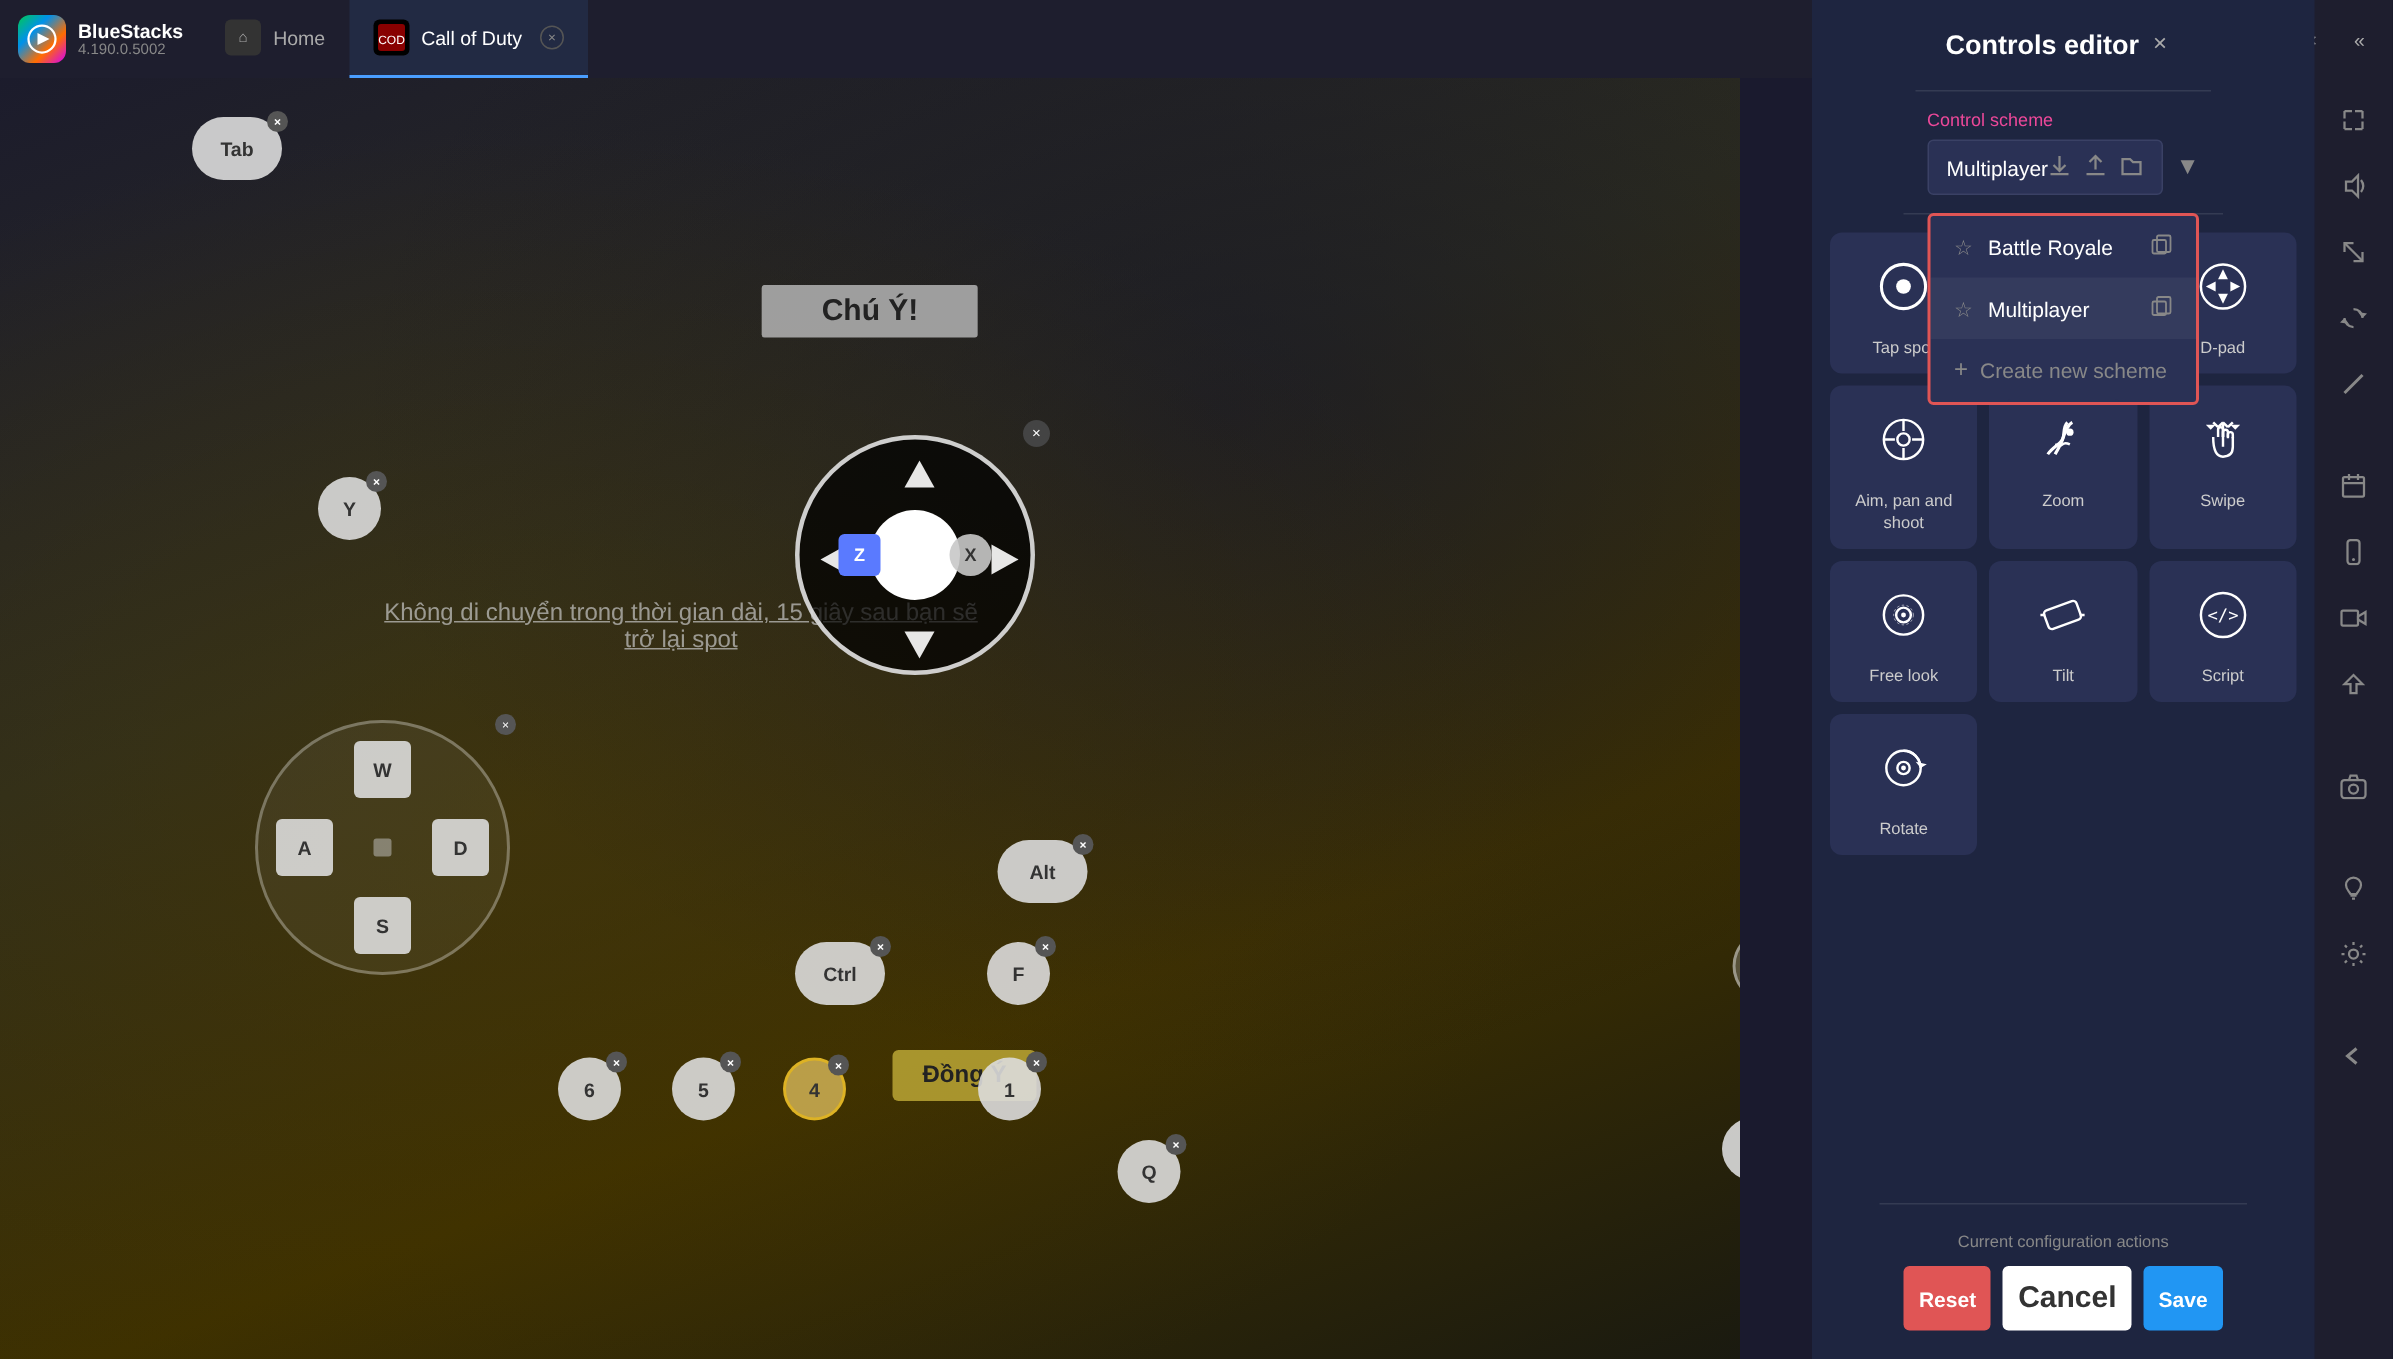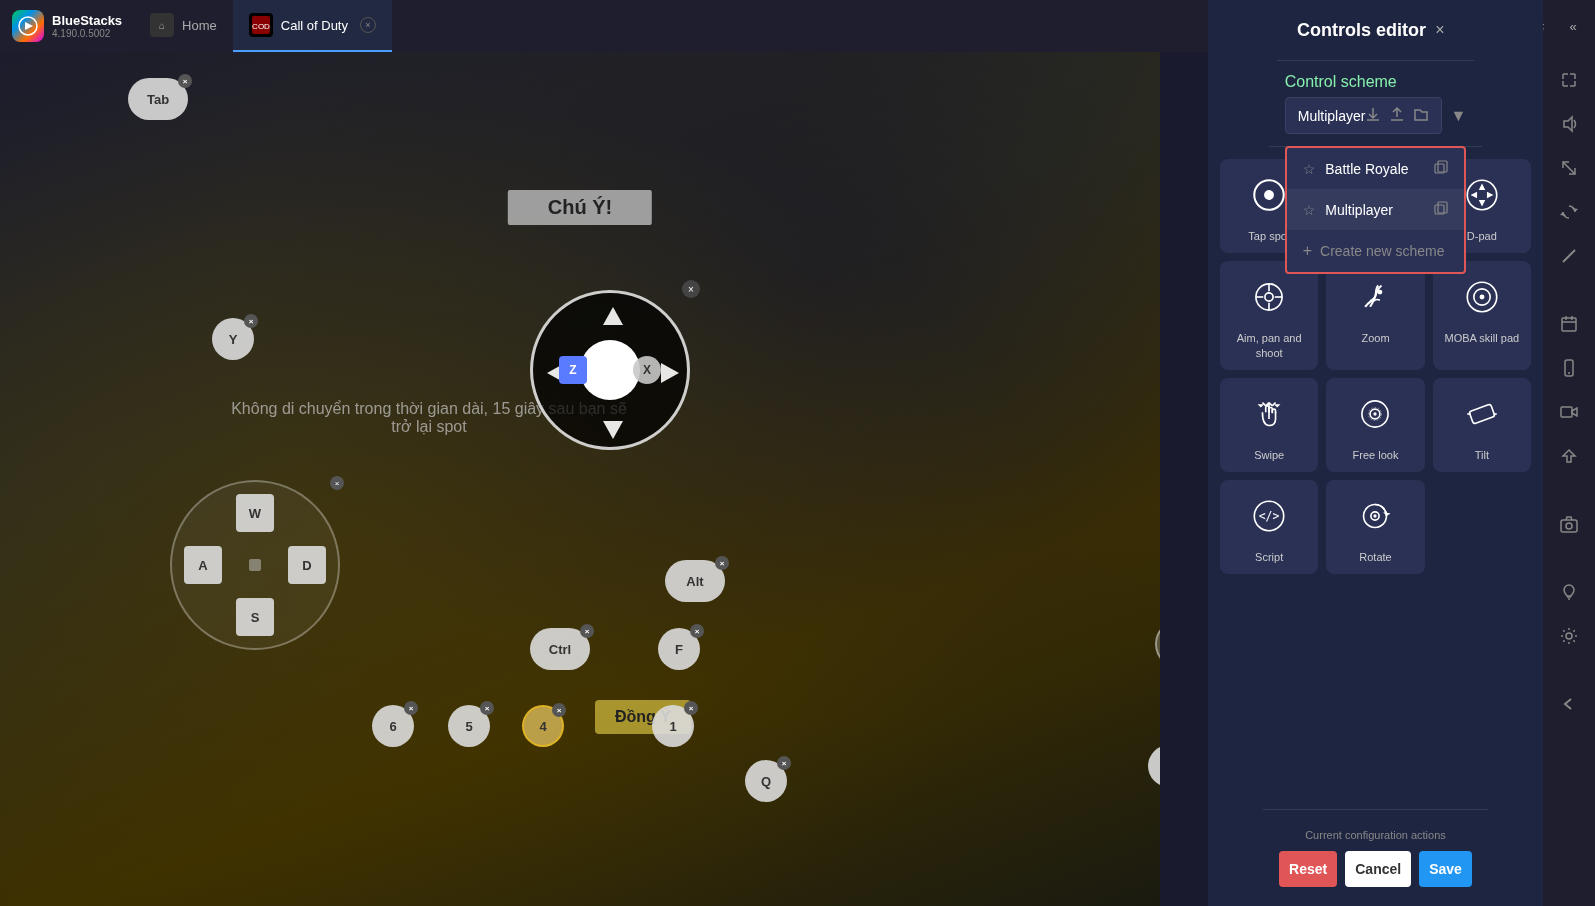--- a/index.html
+++ b/index.html
@@ -307,22 +307,22 @@
       border-radius: 4px;
     }
 
     .control-scheme-section {
       padding: 12px 16px;
       border-bottom: 1px solid rgba(255,255,255,0.1);
       position: relative;
     }
 
     .scheme-label {
-      color: #86efac;
-      font-size: 16px;
+      color: #ec4899;
+      font-size: 12px;
       margin-bottom: 6px;
     }
 
     .scheme-selector {
       display: flex;
       align-items: center;
       justify-content: space-between;
       background: #2a3155;
       border: 1px solid #3a4165;
       border-radius: 4px;
@@ -478,21 +478,21 @@
     }
 
     .btn-cancel {
       flex: 1;
       padding: 10px;
       background: #fff;
       color: #333;
       border: none;
       border-radius: 4px;
       cursor: pointer;
-      font-size: 14px;
+      font-size: 20px;
       font-weight: 600;
     }
 
     .btn-save {
       flex: 1;
       padding: 10px;
       background: #2196f3;
       color: white;
       border: none;
       border-radius: 4px;
@@ -510,21 +510,21 @@
 </head>
 <body>
 
 <div id="game-area">
   <div class="game-bg-overlay"></div>
 
   <div class="chu-y-banner" style="top: 190px;">
     <span>Chú Ý!</span>
   </div>
 
-  <div class="game-text" style="left: 139px; top: 400px; width: 580px;">
+  <div class="game-text" style="left: 164px; top: 400px; width: 580px; text-decoration: underline;">
     <span>Không di chuyển trong thời gian dài, 15 giây sau bạn sẽ</span><br>
     <span>trở lại spot</span>
   </div>
 
   <div class="wasd-control">
     <div class="close-x">×</div>
     <div class="wasd-circle">
 
       <div style="position:absolute;top:12px;left:50%;transform:translateX(-50%);">
         <div class="key-badge" style="border-radius:4px;width:38px;height:38px;">W</div>
@@ -831,30 +831,20 @@
           <path d="M10 34 C14 28 20 26 22 22 C24 18 22 12 26 8" fill="none" stroke="white" stroke-width="2.5"></path>
           <circle cx="28" cy="16" r="3" fill="white"></circle>
           <path d="M16 34 C18 30 20 28 22 22 C24 16 26 10 30 8" fill="none" stroke="white" stroke-width="2.5"></path>
 
           <path d="M16 26 Q20 28 22 26 Q24 24 28 26" fill="none" stroke="white" stroke-width="2"></path>
         </svg>
       </div>
       <span class="ctrl-label">Zoom</span>
     </div>
 
-    <div class="ctrl-item">
-      <div class="ctrl-icon">
-        <svg class="ctrl-svg" viewBox="0 0 44 44">
-          <circle cx="22" cy="22" r="18" fill="none" stroke="white" stroke-width="2"></circle>
-          <circle cx="22" cy="22" r="10" fill="none" stroke="white" stroke-width="2"></circle>
-          <circle cx="22" cy="22" r="3" fill="white"></circle>
-        </svg>
-      </div>
-      <span class="ctrl-label">MOBA skill pad</span>
-    </div>
 
     <div class="ctrl-item">
       <div class="ctrl-icon">
         <svg class="ctrl-svg" viewBox="0 0 44 44">
 
           <path d="M22 8 L22 28 M18 12 L14 8 M18 12 L22 8 M26 12 L30 8 M26 12 L22 8" fill="none" stroke="white" stroke-width="2"></path>
           <path d="M14 20 Q14 36 22 36 Q30 36 30 28 L30 20" fill="none" stroke="white" stroke-width="2"></path>
           <path d="M18 20 L18 14 Q18 12 20 12 Q22 12 22 14 L22 20" fill="none" stroke="white" stroke-width="2"></path>
           <path d="M22 20 L22 16 Q22 14 24 14 Q26 14 26 16 L26 20" fill="none" stroke="white" stroke-width="2"></path>
           <path d="M26 21 L26 18 Q26 16 28 16 Q30 16 30 18 L30 21" fill="none" stroke="white" stroke-width="2"></path>

